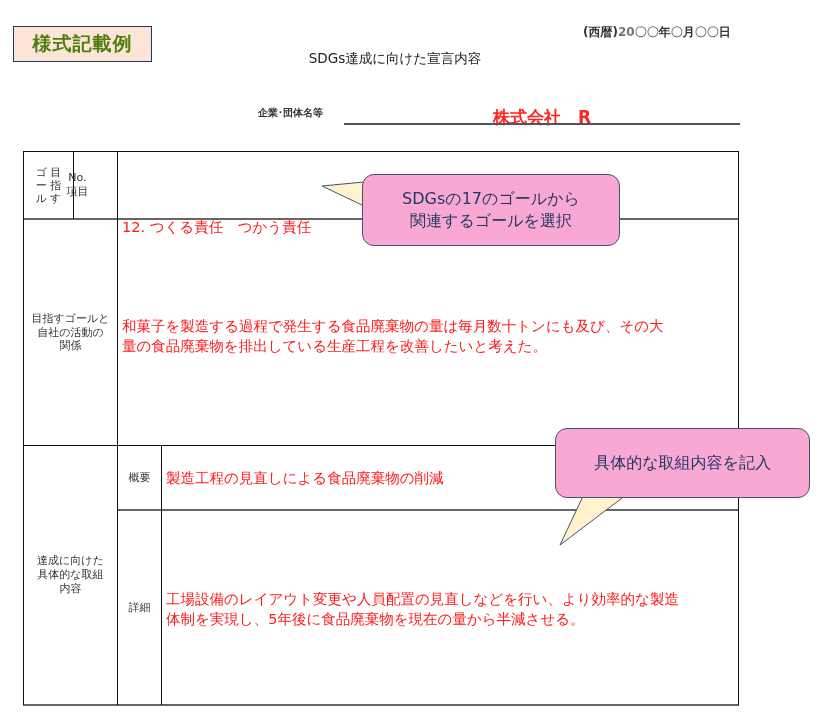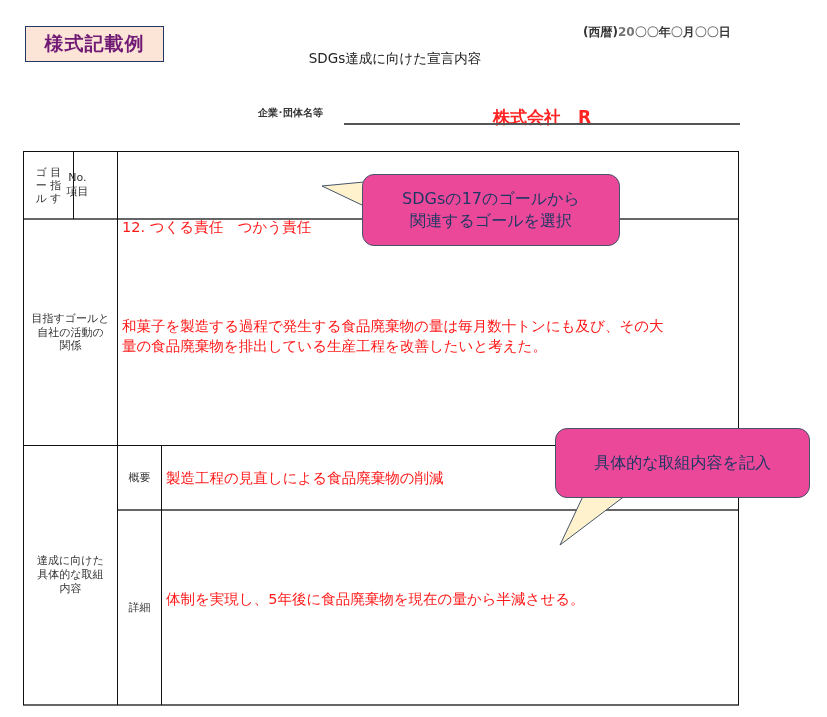--- a/index.html
+++ b/index.html
@@ -1,22 +1,22 @@
 <!DOCTYPE html>
 <html><head>
 <meta charset="utf-8">
 <style>
   html, body { margin:0; padding:0; background:#ffffff; }
   body { width:827px; height:717px; position:relative; overflow:hidden;
          font-family:"DejaVu Sans","Liberation Sans",sans-serif; color:#222; }
   .abs { position:absolute; }
 
-  .badge { left:25px; top:26px; width:139px; height:36px; box-sizing:border-box;
+  .badge { left:13px; top:26px; width:139px; height:36px; box-sizing:border-box;
            background:#fce4d6; border:1.5px solid #1f3864;
-           color:#701a75; font-weight:bold; font-size:19px;
+           color:#4d7c0f; font-weight:bold; font-size:19px;
            display:flex; align-items:center; justify-content:center; letter-spacing:1px;text-align:center; }
 
   .date { left:583px; top:24px; font-size:12px; font-weight:bold; color:#333; white-space:nowrap; }
   .date .red { color:#737373; }
 
   .title { left:15px; width:760px; top:50px; text-align:center; font-size:13.5px; color:#222; }
 
   .org-label { left:258px; top:106px; font-size:10px; font-weight:bold; color:#333; }
   .org-line { left:344px; top:123px; width:396px; height:0; border-top:2px solid #555; }
   .org-value { left:344px; top:106px; width:396px; text-align:center; font-size:17px; font-weight:bold; color:#ff2222; }
@@ -26,21 +26,21 @@
   .hl.grey { border-top:2.5px solid #666; }
   .vl { position:absolute; width:0; border-left:1.5px solid #111; }
 
   .cell-label { position:absolute; display:flex; align-items:center; justify-content:center;
                 text-align:center; font-size:11px; color:#333; line-height:1.25; }
   .red-text { position:absolute; color:#ff1a1a; font-size:14.5px; line-height:20px; }
 
   .vert { display:flex; gap:3px; font-size:11px; color:#333; line-height:13px; }
   .vert .col { display:flex; flex-direction:column; align-items:center; }
 
-  .callout { position:absolute; background:#ec4899; border:1px solid #44546a;
+  .callout { position:absolute; background:#f9a8d4; border:1px solid #44546a;
              border-radius:12px; color:#1f3864; font-size:16px; line-height:22px;
              display:flex; flex-direction:column; align-items:center; justify-content:center;
              text-align:center; box-sizing:border-box; }
 </style>
 </head>
 <body>
 
 <div class="abs badge">
   <span>様式記載例</span>
 </div>
@@ -106,20 +106,21 @@
   </div>
   <div class="cell-label" style="left:118px; top:446px; width:43px; height:63px;">
     <span>概要</span>
   </div>
   <div class="red-text" style="left:166px; top:468px;">製造工程の見直しによる食品廃棄物の削減</div>
 
   <div class="cell-label" style="left:118px; top:511px; width:43px; height:193px;text-align:center;">
     <span>詳細</span>
   </div>
   <div class="red-text" style="left:166px; top:589px; white-space:nowrap;">
+    <div>工場設備のレイアウト変更や人員配置の見直しなどを行い、より効率的な製造</div>
     <div>体制を実現し、5年後に食品廃棄物を現在の量から半減させる。</div>
   </div>
 </div>
 
 <svg class="abs" style="left:318px; top:176px;" width="60" height="40">
   <polygon points="4,10 46,6 46,30" fill="#fff2cc" stroke="#44546a" stroke-width="1"></polygon>
   <line x1="46" y1="6.5" x2="46" y2="29.5" stroke="#fff2cc" stroke-width="3"></line>
 </svg>
 <div class="callout" style="left:362px; top:174px; width:258px; height:72px;">
   <span>SDGsの17のゴールから</span>

